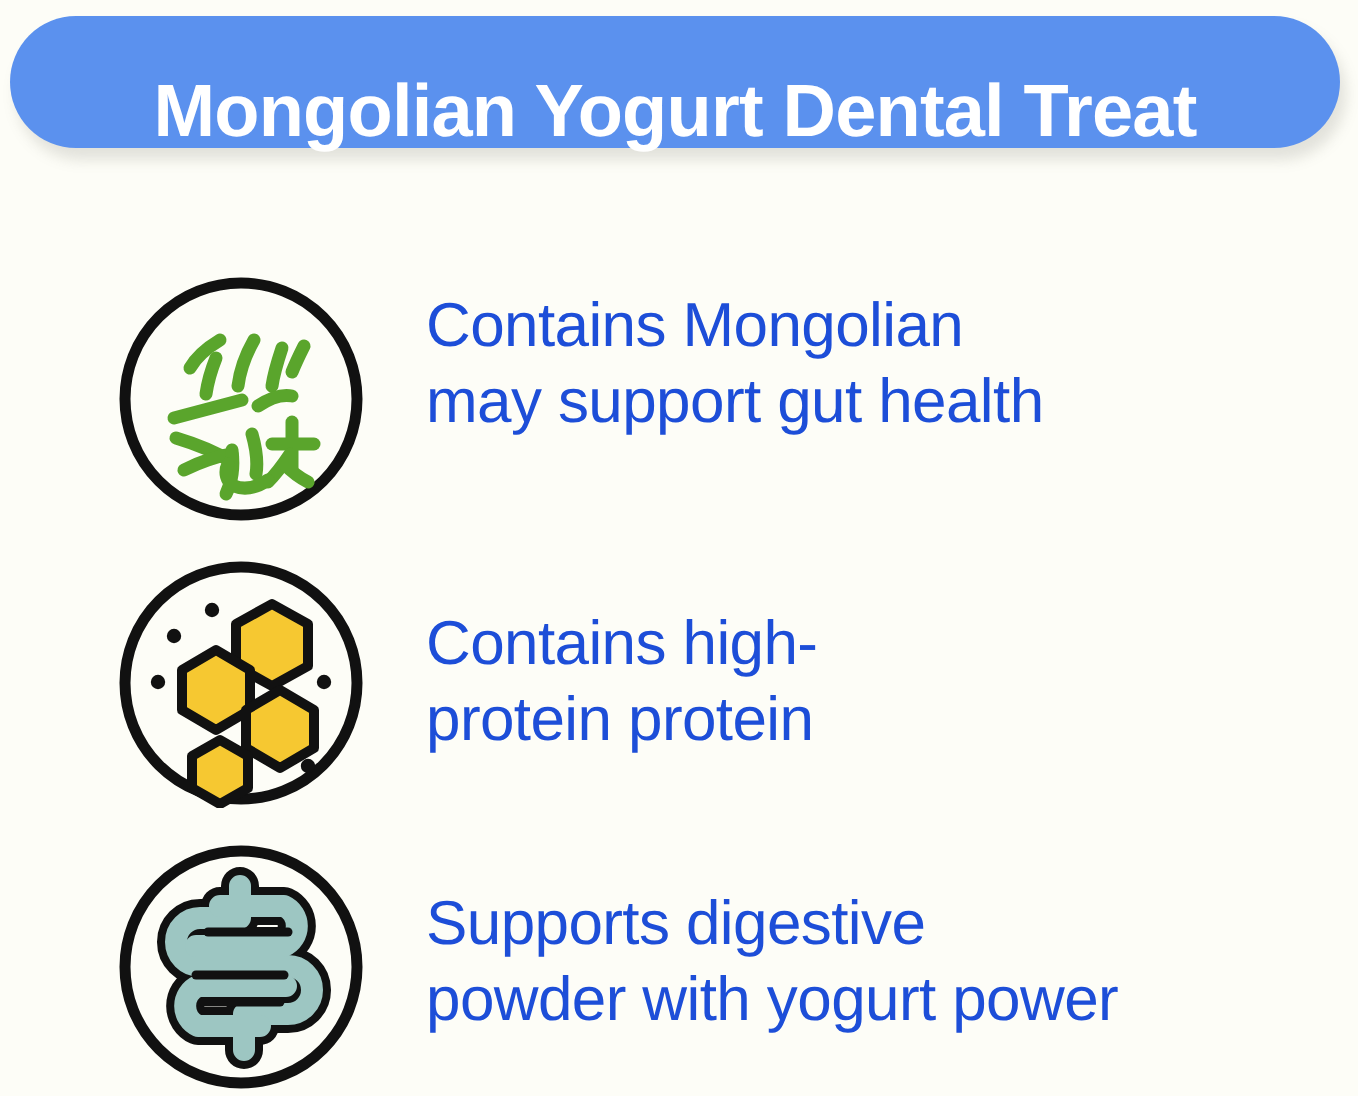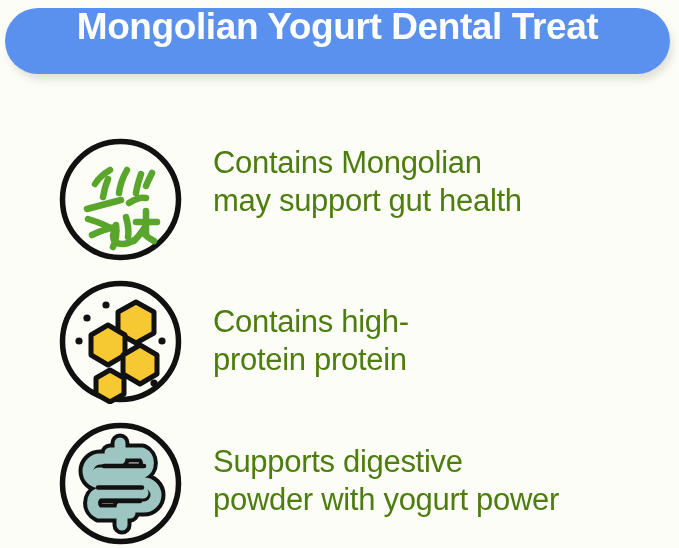--- a/index.html
+++ b/index.html
@@ -19,21 +19,21 @@
   #header-banner {
     position: absolute;
     left: 5px;
     top: 8px;
     width: 665px;
     height: 66px;
     background: #5b91ee;
     border-radius: 33px;
     box-shadow: 3px 6px 7px rgba(120, 120, 110, 0.20);
     display: flex;
-    align-items: flex-start;
+    align-items: flex-end;
     justify-content: center;
     box-sizing: border-box;
   }
   #header-title {
     color: #ffffff;
     font-size: 37px;
     font-weight: bold;
     letter-spacing: -0.4px;
     white-space: nowrap;
     line-height: 1;
@@ -61,21 +61,21 @@
     position: relative;
   }
   .feature-icon svg {
     display: block;
     width: 125px;
     height: 125px;
   }
   .feature-text {
     flex: 1 1 auto;
     padding-left: 30px;
-    color: #4d7c0f;
+    color: #1d4ed8;
     font-size: 31px;
     line-height: 38px;
     font-weight: normal;
     letter-spacing: -0.3px;
     font-family: "Liberation Sans", sans-serif;
   }
   .feature-text .tline {
     display: block;
     white-space: nowrap;
   }

